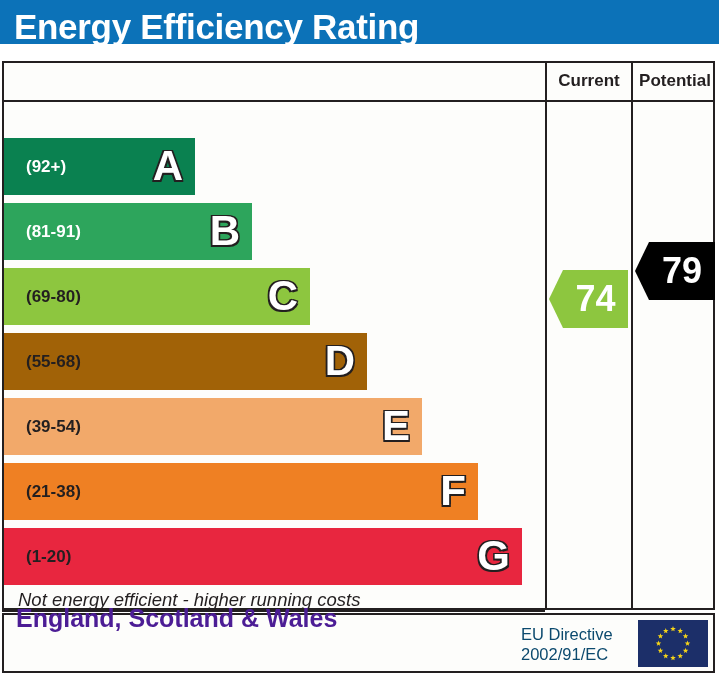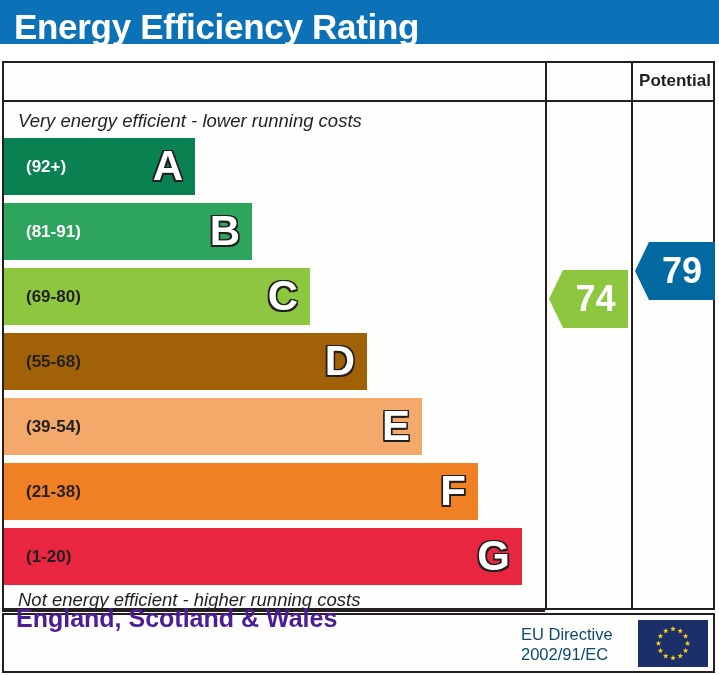--- a/index.html
+++ b/index.html
@@ -185,23 +185,23 @@
 
   <div class="title-bar">
     <div class="title-text">Energy Efficiency Rating</div>
   </div>
 
   <div class="table-frame"></div>
   <div class="hdr-sep"></div>
   <div class="col-div c1"></div>
   <div class="col-div c2"></div>
 
+  <div class="col-hdr current">Current</div>
   <div class="col-hdr potential">Potential</div>
 
-  <div class="caption top">Very energy efficient - lower running costs</div>
   <div class="caption bottom">Not energy efficient - higher running costs</div>
   <div class="cap-sep bottom"></div>
 
   <div id="bands-layer">
       <div class="band" style="top: 138px; width: 191px; background: rgb(10, 129, 80);">
         <div class="band-range" style="color: rgb(255, 255, 255);">(92+)</div>
         <div class="band-letter">A</div>
       </div>
       <div class="band" style="top: 203px; width: 248px; background: rgb(45, 165, 92);">
         <div class="band-range" style="color: rgb(255, 255, 255);">(81-91)</div>
@@ -224,21 +224,21 @@
         <div class="band-letter">F</div>
       </div>
       <div class="band" style="top: 528px; width: 518px; background: rgb(232, 38, 63);">
         <div class="band-range" style="color: rgb(35, 31, 32);">(1-20)</div>
         <div class="band-letter">G</div>
       </div>
     </div>
 
   <div id="ratings-layer">
       <div class="rating current" style="background: rgb(141, 198, 63);">74</div>
-      <div class="rating potential" style="background: #0369a1;">79</div>
+      <div class="rating potential" style="background: #000000;">79</div>
     </div>
 
   <div class="footer-frame"></div>
   <div class="footer-region">England, Scotland &amp; Wales</div>
   <div class="footer-directive">
     <div>EU Directive</div>
     <div>2002/91/EC</div>
   </div>
   <div class="eu-flag" id="eu-flag">
       <svg width="70" height="47">

